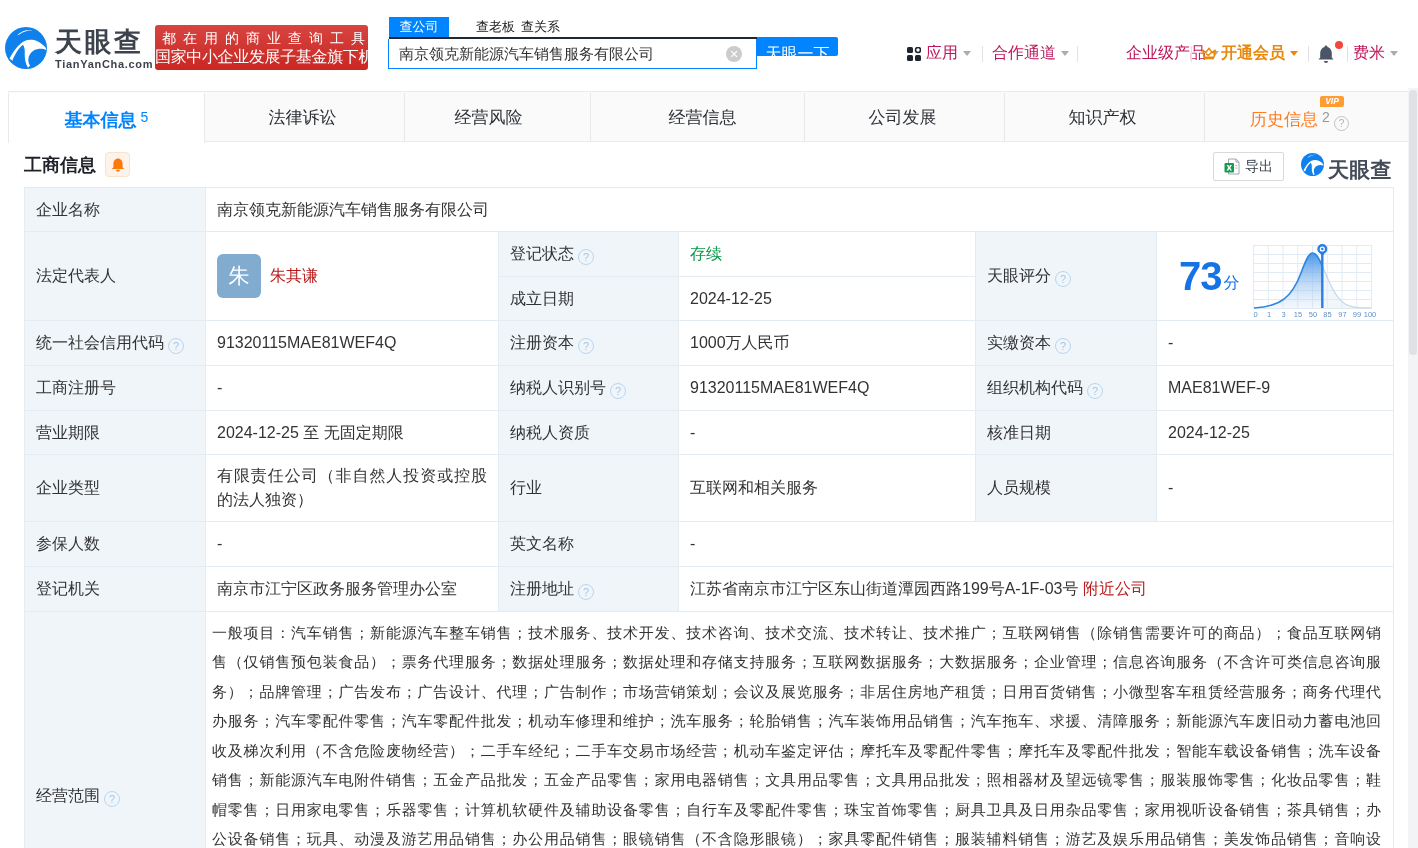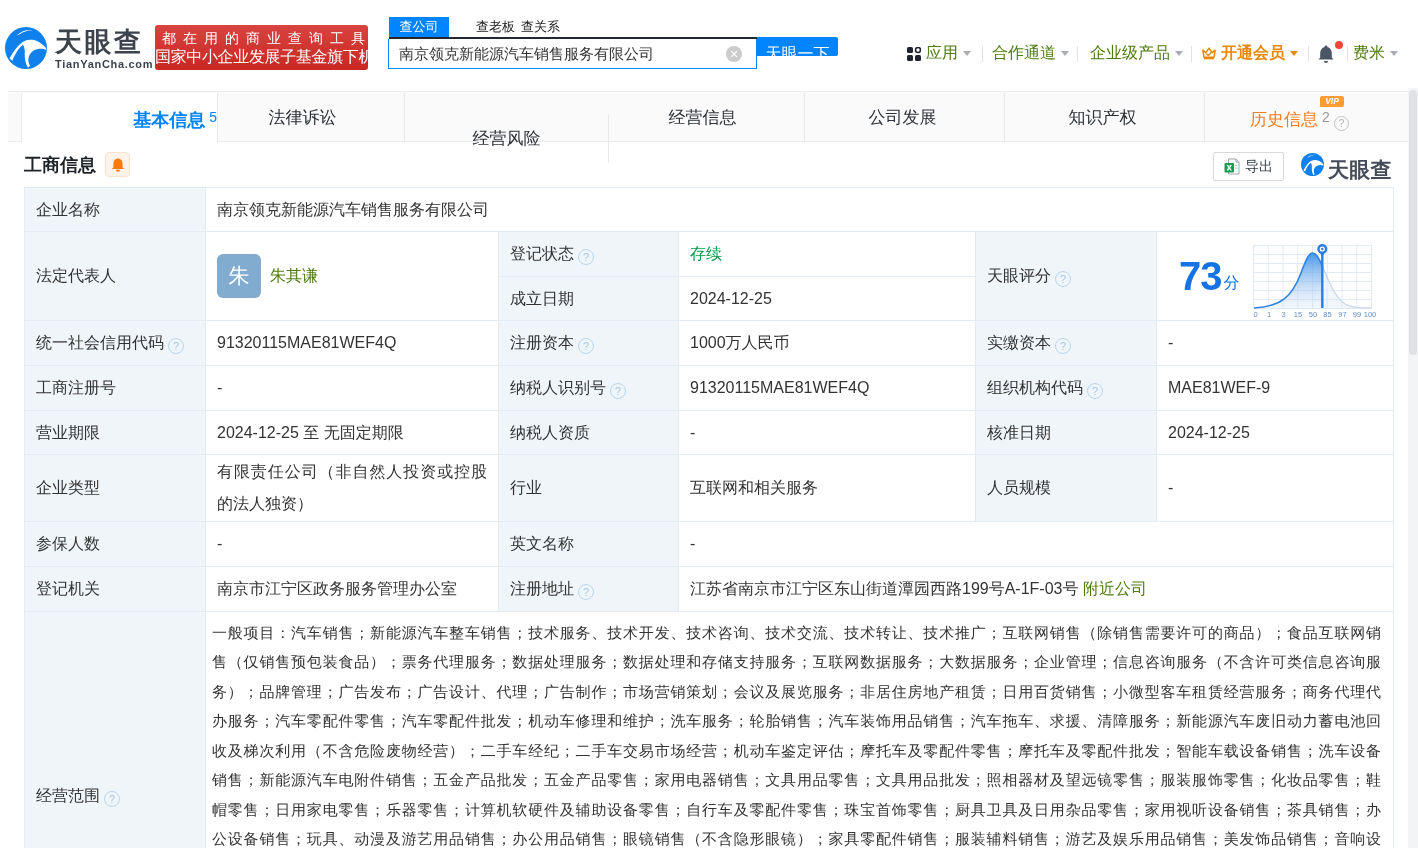--- a/index.html
+++ b/index.html
@@ -13,21 +13,21 @@
 .redbadge{position:absolute;left:155px;top:25px;width:213px;height:45px;background:linear-gradient(180deg,#d84440,#c92722);border-radius:3px;color:#fff;text-align:center;padding-top:5px;}
 .redbadge .l1{font-size:14px;letter-spacing:7px;line-height:17.5px;white-space:nowrap;padding-left:7px;}
 .redbadge .l2{font-size:16px;letter-spacing:-0.35px;line-height:17.5px;white-space:nowrap;}
 .stab{position:absolute;top:17px;font-size:13px;color:#222;line-height:20px;height:20px;}
 .stab.on{width:60px;text-align:center;}
 .stab.on{background:#0084ff;color:#fff;}
 .stabline{position:absolute;left:389px;top:37px;width:368px;height:2px;background:#222832;}
 .sinput{position:absolute;left:388px;top:39px;width:369px;height:30px;border:1px solid #0084ff;border-top:none;background:#fff;line-height:29px;font-size:15px;color:#333;padding-left:10px;}
 .sclear{position:absolute;left:726px;top:46px;width:16px;height:16px;border-radius:50%;background:#ccc;color:#fff;font-size:11px;line-height:16px;text-align:center;}
 .sbtn{position:absolute;left:757px;top:37px;width:81px;height:19px;background:#0084ff;color:#fff;font-size:16px;text-align:center;line-height:33px;border-radius:0 2px 2px 0;}
-.nav{position:absolute;top:0;height:91px;font-size:16px;color:#4d7c0f;}
+.nav{position:absolute;top:0;height:91px;font-size:16px;color:#be185d;}
 .caret{display:inline-block;width:0;height:0;border-left:4.5px solid transparent;border-right:4.5px solid transparent;border-top:5.5px solid #a9adb3;vertical-align:middle;margin-left:5px;}
 .vsep{position:absolute;width:1px;height:16px;background:#e0e2e5;top:46px;}
 
 .tabbar{position:absolute;left:0;top:91px;width:1418px;height:51px;}
 .tabwrap{position:absolute;left:8px;top:0;width:1402px;height:51px;background:#fafafa;border-top:1px solid #ebebeb;border-bottom:1px solid #ebebeb;}
 .tab{position:absolute;top:1px;height:49px;text-align:center;line-height:49px;font-size:17px;color:#2b2f36;border-right:1px solid #e9e9e9;padding-right:4px;}
 .tab.first{border-left:1px solid #e9e9e9;}
 .tab.on{background:#fff;color:#0084ff;font-weight:bold;height:50px;font-size:18px;padding-right:0;}
 .tab .num{font-size:14px;font-weight:normal;color:#0084ff;margin-left:4px;vertical-align:3.5px;}
 .tab.hist{color:#ff7c21;border-right:none;}
@@ -37,21 +37,21 @@
 
 .sectitle{position:absolute;left:24px;top:153px;font-size:18px;font-weight:bold;color:#1f2329;}
 .bellbadge{position:absolute;left:105px;top:152px;width:25px;height:25px;background:#fdf3ea;border:1px solid #f8e3cd;border-radius:4px;}
 .exportbtn{position:absolute;left:1213px;top:152px;width:71px;height:29px;border:1px solid #d9d9d9;border-radius:2px;background:#fff;font-size:14px;color:#36404a;text-align:center;line-height:27px;}
 .minilogo-txt{position:absolute;left:1328px;top:156px;font-size:21px;font-weight:bold;color:#454c59;letter-spacing:0.3px;}
 
 table.info{position:absolute;left:24px;top:187px;width:1369px;border-collapse:collapse;table-layout:fixed;font-size:16px;color:#333;}
 table.info td{border:1px solid #e4ecf3;padding:1px 11px;vertical-align:middle;line-height:22px;}
 td.lbl{background:#f0f5fa;}
 .q{display:inline-block;width:16px;height:16px;border:1px solid #b9d6f0;border-radius:50%;color:#a5c6e8;font-size:11px;line-height:14.5px;text-align:center;margin-left:4px;vertical-align:-2.5px;}
-a.blue{color:#4d7c0f;text-decoration:none;margin-top:12px;}
+a.blue{color:#b91c1c;text-decoration:none;margin-top:12px;}
 .green{color:#0b9b4a;}
 .avatar{display:inline-block;width:44px;height:44px;background:#82accf;border-radius:6px;color:#fff;font-size:21px;text-align:center;line-height:44px;vertical-align:middle;}
 .avname{color:#0084ff;margin-left:9px;}
 .score{display:flex;align-items:center;}
 .scorenum{font-size:40px;font-weight:bold;color:#1573e6;line-height:40px;letter-spacing:-1px;}
 .scorefen{font-size:16px;color:#1573e6;margin:14px 0 0 2px;}
 .scope{text-align:justify;text-align-last:justify;font-size:15px;line-height:29.5px;color:#333;}
 
 .sbar{position:absolute;left:1408px;top:88px;width:10px;height:760px;background:#f3f4f5;}
 .sthumb{position:absolute;left:1409px;top:90px;width:8px;height:265px;background:#dfe1e4;border-radius:4px;}
@@ -83,43 +83,43 @@
   <svg class="abs" style="left:907px;top:47px" width="14" height="14" viewBox="0 0 14 14">
     <rect x="0" y="0" width="6" height="6" rx="1.5" fill="#1f2430"></rect>
     <rect x="0" y="8" width="6" height="6" rx="1.5" fill="#1f2430"></rect>
     <rect x="8" y="8" width="6" height="6" rx="1.5" fill="#1f2430"></rect>
     <circle cx="11" cy="3" r="2.5" fill="none" stroke="#1f2430" stroke-width="1.6"></circle>
   </svg>
   <div class="nav abs" style="left:926px;top:43px;">应用<span class="caret"></span></div>
   <div class="vsep" style="left:982px"></div>
   <div class="nav abs" style="left:992px;top:43px;">合作通道<span class="caret"></span></div>
   <div class="vsep" style="left:1077px"></div>
-  <div class="nav abs" style="left:1090px;top:43px;">企业级产品<span class="caret"></span></div>
+  <div class="nav abs" style="left:1126px;top:43px;">企业级产品<span class="caret"></span></div>
   <div class="vsep" style="left:1191px"></div>
   <svg class="abs" style="left:1201px;top:46px" width="16" height="15" viewBox="0 0 16 15">
     <path d="M1.8 4.2 L4.8 6.6 L8 2.2 L11.2 6.6 L14.2 4.2 L13 11.2 L3 11.2 Z" fill="none" stroke="#e8890c" stroke-width="1.5" stroke-linejoin="round"></path>
     <path d="M5.6 7.9 L7.3 9.5 L10.6 6.3" fill="none" stroke="#e8890c" stroke-width="1.4" stroke-linecap="round" stroke-linejoin="round"></path>
     <path d="M3 12.5 L13 12.5" stroke="#e8890c" stroke-width="1.6"></path>
   </svg>
   <div class="nav abs" style="left:1221px;top:43px;color:#e8890c;font-weight:bold;">开通会员<span class="caret" style="border-top-color:#e8890c"></span></div>
   <div class="vsep" style="left:1308px"></div>
   <svg class="abs" style="left:1317px;top:44px" width="19" height="20" viewBox="0 0 19 20">
     <path d="M9 1.5 C9.8 1.5 10.5 2.2 10.5 3 C13 3.8 14.8 6 14.8 9 L14.8 13.5 L16.5 15.5 L1.5 15.5 L3.2 13.5 L3.2 9 C3.2 6 5 3.8 7.5 3 C7.5 2.2 8.2 1.5 9 1.5 Z" fill="#4a5565"></path>
     <path d="M7 17 A2 2 0 0 0 11 17 Z" fill="#4a5565"></path>
   </svg>
   <div class="abs" style="left:1335px;top:41px;width:8px;height:8px;border-radius:50%;background:#f5483b;"></div>
   <div class="vsep" style="left:1347px"></div>
   <div class="nav abs" style="left:1353px;top:43px;">费米<span class="caret"></span></div>
 </div>
 
 <div class="tabbar">
   <div class="tabwrap">
-    <div class="tab on first" style="left:13px;width:197px;text-align:right;">基本信息<span class="num">5</span></div>
+    <div class="tab on first" style="left:0;width:197px;">基本信息<span class="num">5</span></div>
     <div class="tab" style="left:197px;width:200px;">法律诉讼</div>
-    <div class="tab" style="left:401px;width:200px;margin-top:21px;">经营风险</div>
+    <div class="tab" style="left:383px;width:200px;">经营风险</div>
     <div class="tab" style="left:597px;width:200px;">经营信息</div>
     <div class="tab" style="left:797px;width:200px;">公司发展</div>
     <div class="tab" style="left:997px;width:200px;">知识产权</div>
     <div class="tab hist" style="left:1197px;width:205px;padding-right:16px;">历史信息<span class="histnum">2</span><span class="qgray">?</span>
       <div class="viptag">VIP</div>
     </div>
   </div>
 </div>
 
 <div class="sectitle">工商信息</div>
@@ -247,21 +247,21 @@
   <tr style="height:44px">
     <td class="lbl">营业期限</td>
     <td>2024-12-25 至 无固定期限</td>
     <td class="lbl">纳税人资质</td>
     <td>-</td>
     <td class="lbl">核准日期</td>
     <td>2024-12-25</td>
   </tr>
   <tr style="height:67px">
     <td class="lbl">企业类型</td>
-    <td style="text-align:justify;line-height:32px;">有限责任公司（非自然人投资或控股的法人独资）</td>
+    <td style="text-align:justify;line-height:24px;">有限责任公司（非自然人投资或控股的法人独资）</td>
     <td class="lbl">行业</td>
     <td>互联网和相关服务</td>
     <td class="lbl">人员规模</td>
     <td>-</td>
   </tr>
   <tr style="height:45px">
     <td class="lbl">参保人数</td>
     <td>-</td>
     <td class="lbl">英文名称</td>
     <td colspan="3">-</td>

